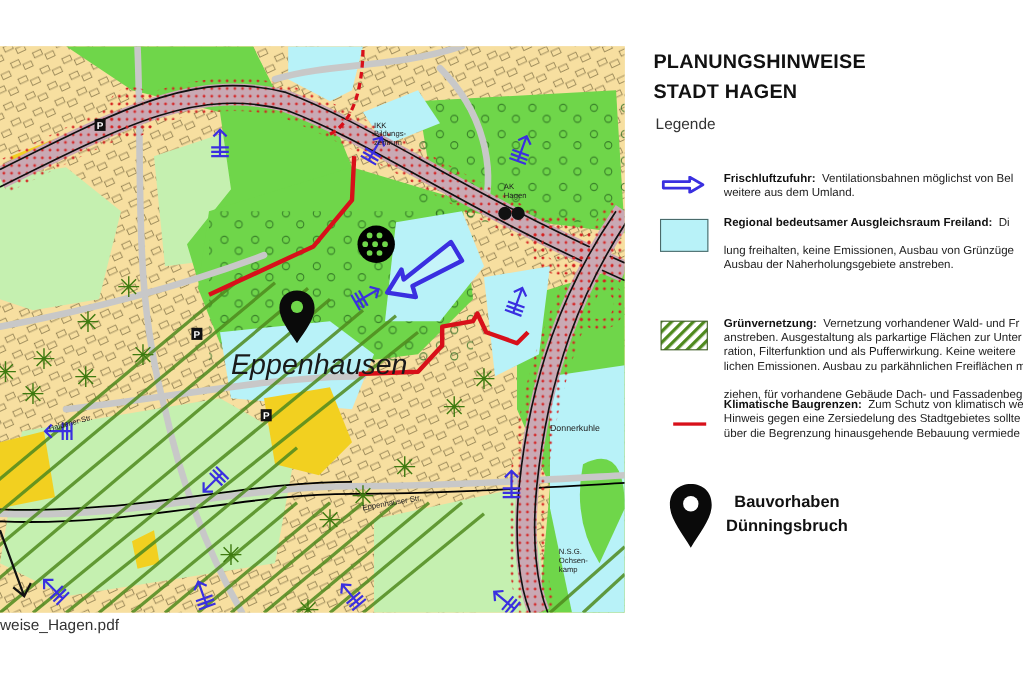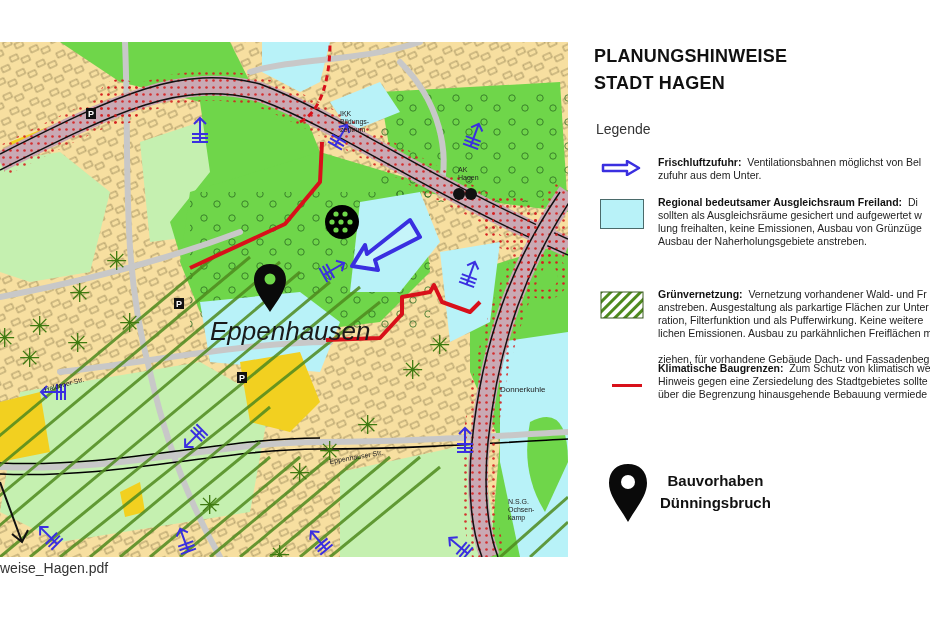--- a/index.html
+++ b/index.html
@@ -1,26 +1,26 @@
 <!DOCTYPE html>
 <html><head>
 <meta charset="utf-8">
 <style>
   html, body { margin:0; padding:0; background:#ffffff; }
   body { width:930px; height:620px; position:relative; overflow:hidden; font-family:"Liberation Sans", sans-serif; }
   #map { position:absolute; left:0; top:42px; width:568px; height:515px; overflow:hidden; background:#f7dfa0; }
   #map svg { display:block; }
   #file-label { position:absolute; left:0; top:560px; font-size:14px; color:#333; }
   #title { position:absolute; left:594px; top:43px; font-size:18px; font-weight:bold; color:#111; line-height:27px; letter-spacing:0.2px; }
-  #legend-heading { position:absolute; left:596px; top:121px; font-size:14px; color:#333; }
+  #legend-heading { position:absolute; left:596px; top:104px; font-size:14px; color:#333; }
   .legend-item { position:absolute; left:600px; width:330px; }
   .legend-symbol { position:absolute; left:0; }
   .legend-text { position:absolute; left:58px; top:0; width:300px; font-size:10.5px; line-height:13px; color:#222; white-space:nowrap; overflow:hidden; }
   .legend-text b { color:#111; }
-  #project { position:absolute; left:606px; top:462px; width:240px; height:70px; }
+  #project { position:absolute; left:606px; top:438px; width:240px; height:70px; }
   #project-label { position:absolute; left:54px; top:8px; font-size:15px; font-weight:bold; color:#111; line-height:22px; text-align:center; }
 </style>
 </head>
 <body>
 
 <div id="map">
   <svg width="568" height="515" viewBox="0 0 568 515" xmlns="http://www.w3.org/2000/svg">
     <defs>
       <pattern id="dots" width="7" height="7" patternUnits="userSpaceOnUse">
         <circle cx="3.5" cy="3.5" r="1.3" fill="#d42020"></circle>
@@ -234,30 +234,30 @@
 
 <div id="legend-heading">Legende</div>
 
 <div class="legend-item" style="top:156px; height:30px;">
   <svg class="legend-symbol" style="top:4px;" width="42" height="16">
     <path d="M3,5 L27,5 L27,1 L39,8 L27,15 L27,11 L3,11 Z" fill="none" stroke="#3a2fe0" stroke-width="2.5" stroke-linejoin="round"></path>
   </svg>
   <div class="legend-text">
     <b>Frischluftzufuhr:</b>&nbsp;
     <span>Ventilationsbahnen möglichst von Bel</span><br>
-    <span>zufuhr aus dem Unter.</span>
+    <span>weitere aus dem Umland.</span>
   </div>
 </div>
 
 <div class="legend-item" style="top:196px; height:55px;">
   <div class="legend-symbol" style="top:3px; width:42px; height:28px; background:#b8f2f8; border:1px solid #4a6a6a;"></div>
   <div class="legend-text">
     <b>Regional bedeutsamer Ausgleichsraum Freiland:</b>&nbsp;
     <span>Di</span><br>
-    <span>sollten als Ausgleichsräume gesichert und aufgewertet w</span><br>
+    <br>
     <span>lung freihalten, keine Emissionen, Ausbau von Grünzüge</span><br>
     <span>Ausbau der Naherholungsgebiete anstreben.</span>
   </div>
 </div>
 
 <div class="legend-item" style="top:288px; height:82px;">
   <svg class="legend-symbol" style="top:3px;" width="44" height="28">
     <defs>
       <pattern id="lhatch" width="7" height="7" patternUnits="userSpaceOnUse" patternTransform="rotate(45)">
         <rect width="3" height="7" fill="#4f8a1e"></rect>

